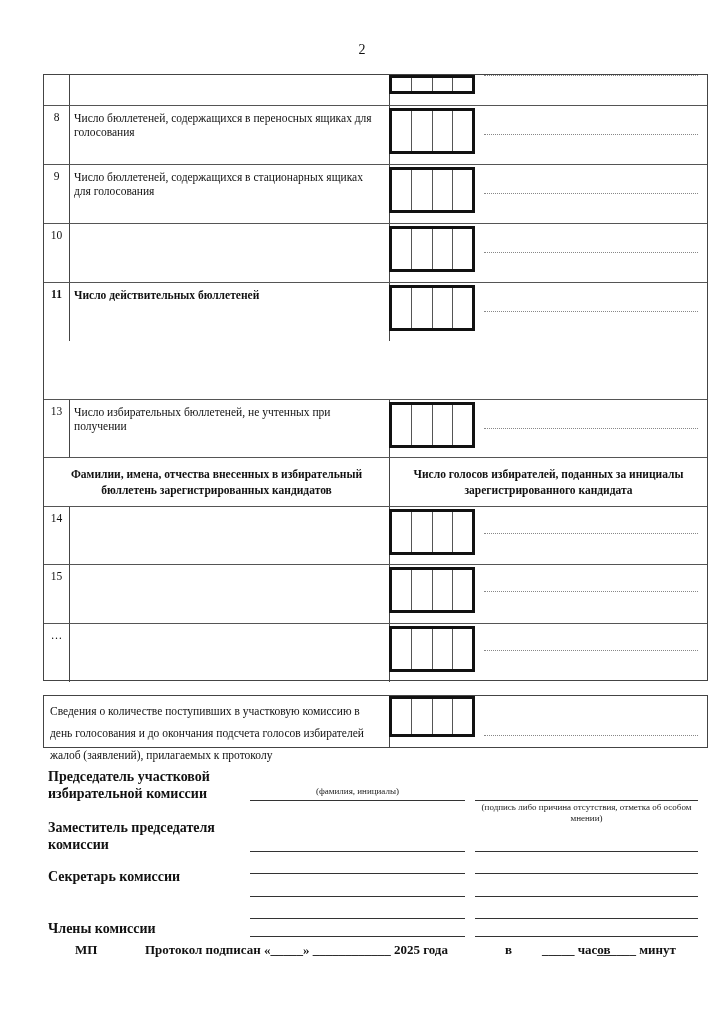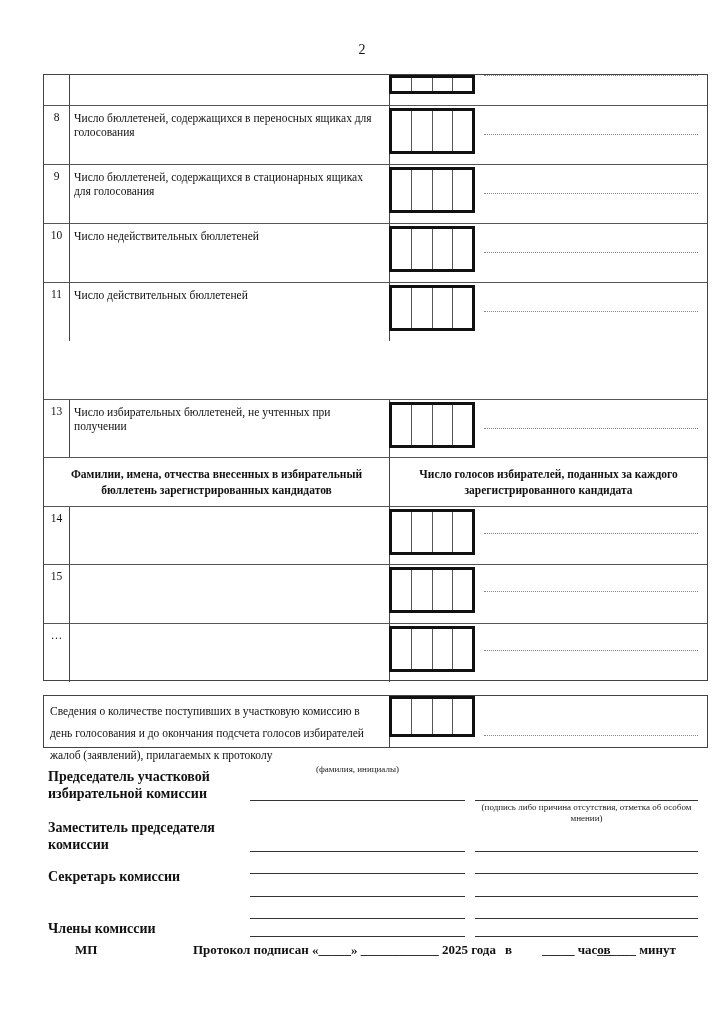--- a/index.html
+++ b/index.html
@@ -68,32 +68,31 @@
         <div class="cell"></div>
         <div class="cell"></div>
         <div class="cell"></div>
         <div class="cell"></div>
       </div>
     <div class="dots" style="top:28px;"></div>
   </div>
 
   <div class="row" style="top:148px; height:59px;">
     <div class="num">10</div>
-    <div class="label">Число недействительных бюллетеней</div>
-    <div class="vdiv"></div>
-    <div class="boxes" style="top:2px;">
-        <div class="cell"></div>
-        <div class="cell"></div>
-        <div class="cell"></div>
-        <div class="cell"></div>
-      </div>
-    <div class="dots" style="top:28px;"></div>
-  </div>
-
-  <div class="row" style="top:207px; height:59px;">
+    <div class="vdiv"></div>
+    <div class="boxes" style="top:2px;">
+        <div class="cell"></div>
+        <div class="cell"></div>
+        <div class="cell"></div>
+        <div class="cell"></div>
+      </div>
+    <div class="dots" style="top:28px;"></div>
+  </div>
+
+  <div class="row" style="top:207px; height:59px;font-weight:bold;">
     <div class="num">11</div>
     <div class="label">Число действительных бюллетеней</div>
     <div class="vdiv"></div>
     <div class="boxes" style="top:2px;">
         <div class="cell"></div>
         <div class="cell"></div>
         <div class="cell"></div>
         <div class="cell"></div>
       </div>
     <div class="dots" style="top:28px;"></div>
@@ -108,21 +107,21 @@
         <div class="cell"></div>
         <div class="cell"></div>
         <div class="cell"></div>
         <div class="cell"></div>
       </div>
     <div class="dots" style="top:28px;"></div>
   </div>
 
   <div class="row" style="top:382px; height:49px;">
     <div class="hdr-left">Фамилии, имена, отчества внесенных в избирательный бюллетень зарегистрированных кандидатов</div>
-    <div class="hdr-right">Число голосов избирателей, поданных за каждого зарегистрированного кандидата</div>
+    <div class="hdr-right">Число голосов избирателей, поданных за инициалы зарегистрированного кандидата</div>
   </div>
 
   <div class="row" style="top:431px; height:58px;">
     <div class="num">14</div>
     <div class="label"></div>
     <div class="vdiv"></div>
     <div class="boxes" style="top:2px;">
         <div class="cell"></div>
         <div class="cell"></div>
         <div class="cell"></div>
@@ -166,36 +165,36 @@
       <div class="cell"></div>
       <div class="cell"></div>
       <div class="cell"></div>
     </div>
   <div class="dots" style="top:39px;"></div>
 </div>
 
 <div class="sig-label" style="top:768px; width:190px;">Председатель участковой избирательной комиссии</div>
 <div class="line" style="top:800px; left:250px; width:215px;"></div>
 <div class="line" style="top:800px; left:475px; width:223px;"></div>
-<div class="caption" style="top:764px; left:250px; width:215px;">(фамилия, инициалы)</div>
+<div class="caption" style="top:786px; left:250px; width:215px;">(фамилия, инициалы)</div>
 <div class="caption" style="top:802px; left:475px; width:223px;">(подпись либо причина отсутствия, отметка об особом мнении)</div>
 
 <div class="sig-label" style="top:819px; width:190px;">Заместитель председателя комиссии</div>
 <div class="line" style="top:851px; left:250px; width:215px;"></div>
 <div class="line" style="top:851px; left:475px; width:223px;"></div>
 
 <div class="sig-label" style="top:858px; width:200px;margin-top:10px;">Секретарь комиссии</div>
 <div class="line" style="top:873px; left:250px; width:215px;"></div>
 <div class="line" style="top:873px; left:475px; width:223px;"></div>
 
 <div class="sig-label" style="top:920px; width:200px;">Члены комиссии</div>
 <div class="line" style="top:896px; left:250px; width:215px;"></div>
 <div class="line" style="top:896px; left:475px; width:223px;"></div>
 <div class="line" style="top:918px; left:250px; width:215px;"></div>
 <div class="line" style="top:918px; left:475px; width:223px;"></div>
 <div class="line" style="top:936px; left:250px; width:215px;"></div>
 <div class="line" style="top:936px; left:475px; width:223px;"></div>
 
 <div class="footer" style="left:75px;">МП</div>
-<div class="footer" style="left:145px;margin-left:48px;">Протокол подписан «_____» ____________ 2025 года</div>
+<div class="footer" style="left:145px;">Протокол подписан «_____» ____________ 2025 года</div>
 <div class="footer" style="left:505px;">в</div>
 <div class="footer" style="left:542px;">_____ часов</div>
 <div class="footer" style="left:597px;">______ минут</div>
 
 </body></html>

